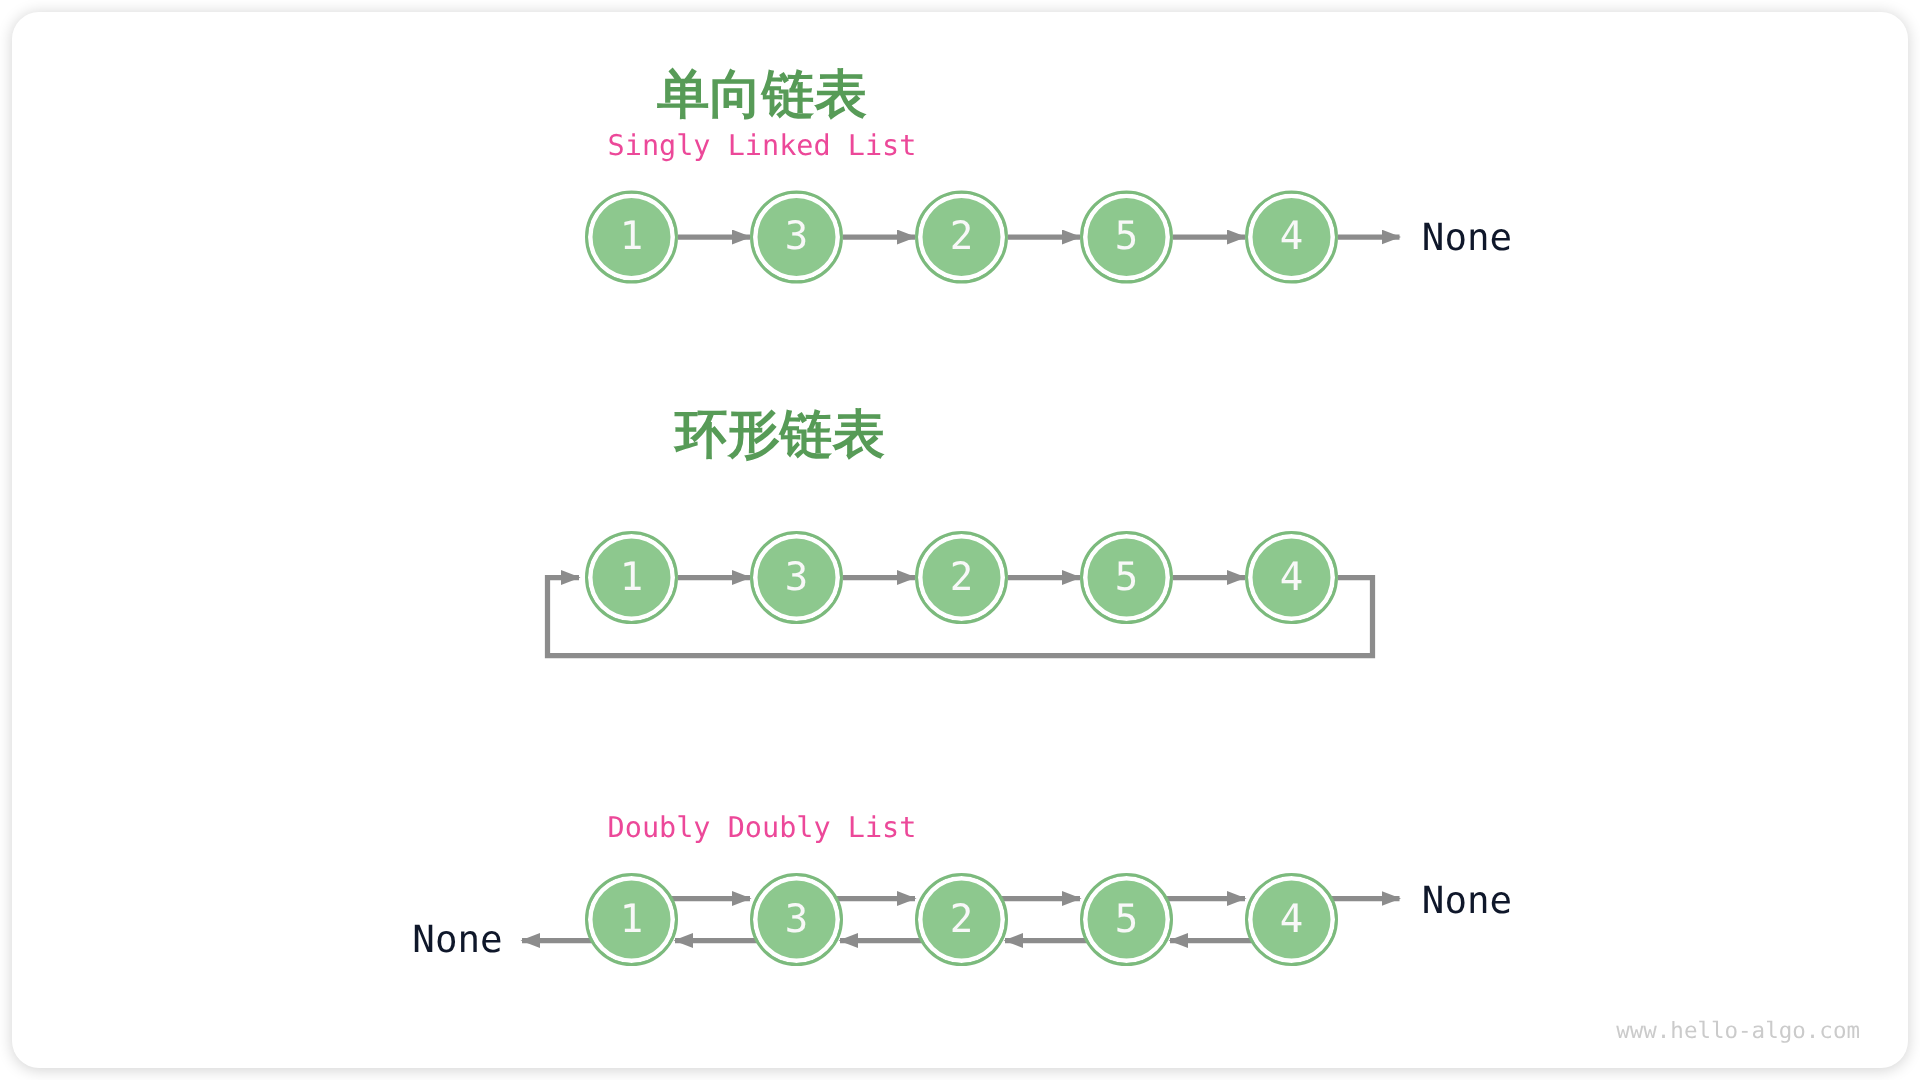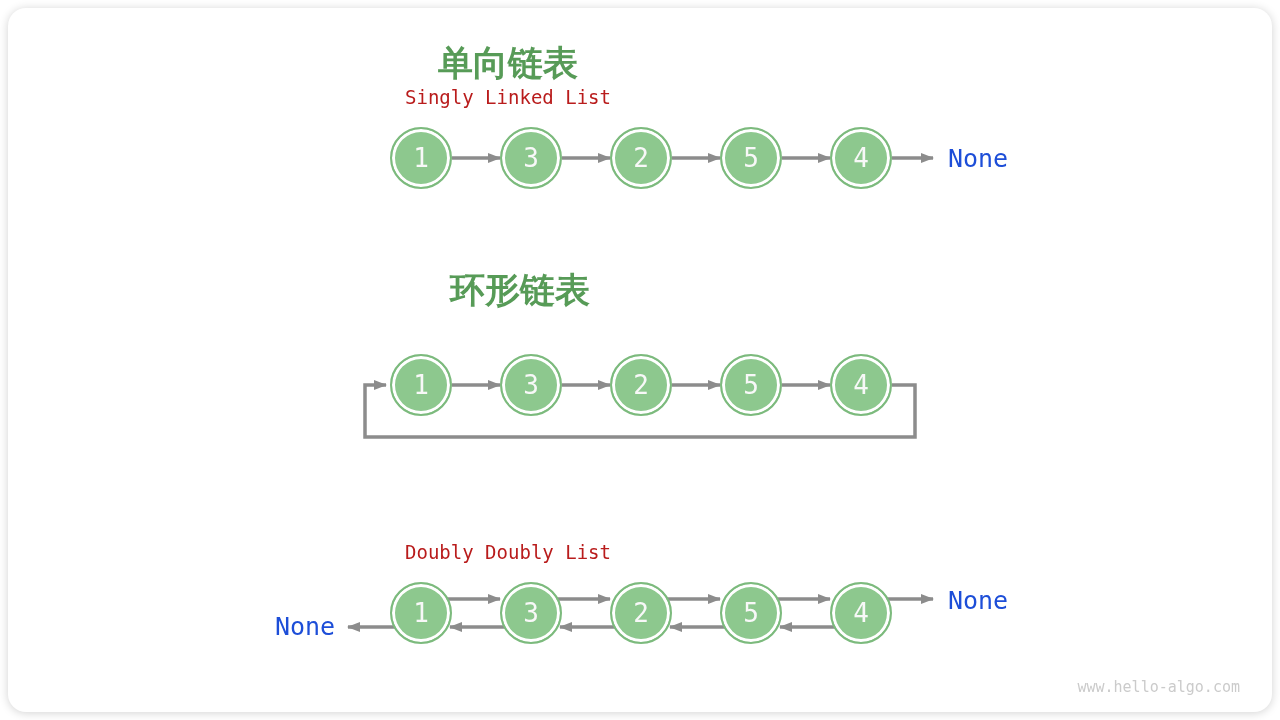--- a/index.html
+++ b/index.html
@@ -41,21 +41,21 @@
     font-size: 35px;
     color: #579b57;
     white-space: nowrap;
   }
   .sec-sub {
     position: absolute;
     transform: translate(-50%, -50%);
     font-family: "DejaVu Sans Mono", monospace;
     font-size: 19px;
     font-weight: 500;
-    color: #b91c1c;
+    color: #ec4899;
     white-space: nowrap;
   }
   .node {
     position: absolute;
     transform: translate(-50%, -50%);
     width: 58px; height: 58px;
     border-radius: 50%;
     background: #8dc88e;
     border: 2px solid #7cba7d;
     box-shadow: inset 0 0 0 3px #ffffff;
@@ -64,21 +64,21 @@
     justify-content: center;
     font-family: "DejaVu Sans Mono", monospace;
     font-size: 26px;
     color: #f8f8f8;
   }
   .none-label {
     position: absolute;
     transform: translate(-50%, -50%);
     font-family: "DejaVu Sans Mono", monospace;
     font-size: 25px;
-    color: #1d4ed8;
+    color: #0f172a;
     white-space: nowrap;
   }
   .watermark {
     position: absolute;
     right: 40px;
     top: 678px;
     font-family: "DejaVu Sans Mono", monospace;
     font-size: 15px;
     color: #cbcbcb;
     white-space: nowrap;

